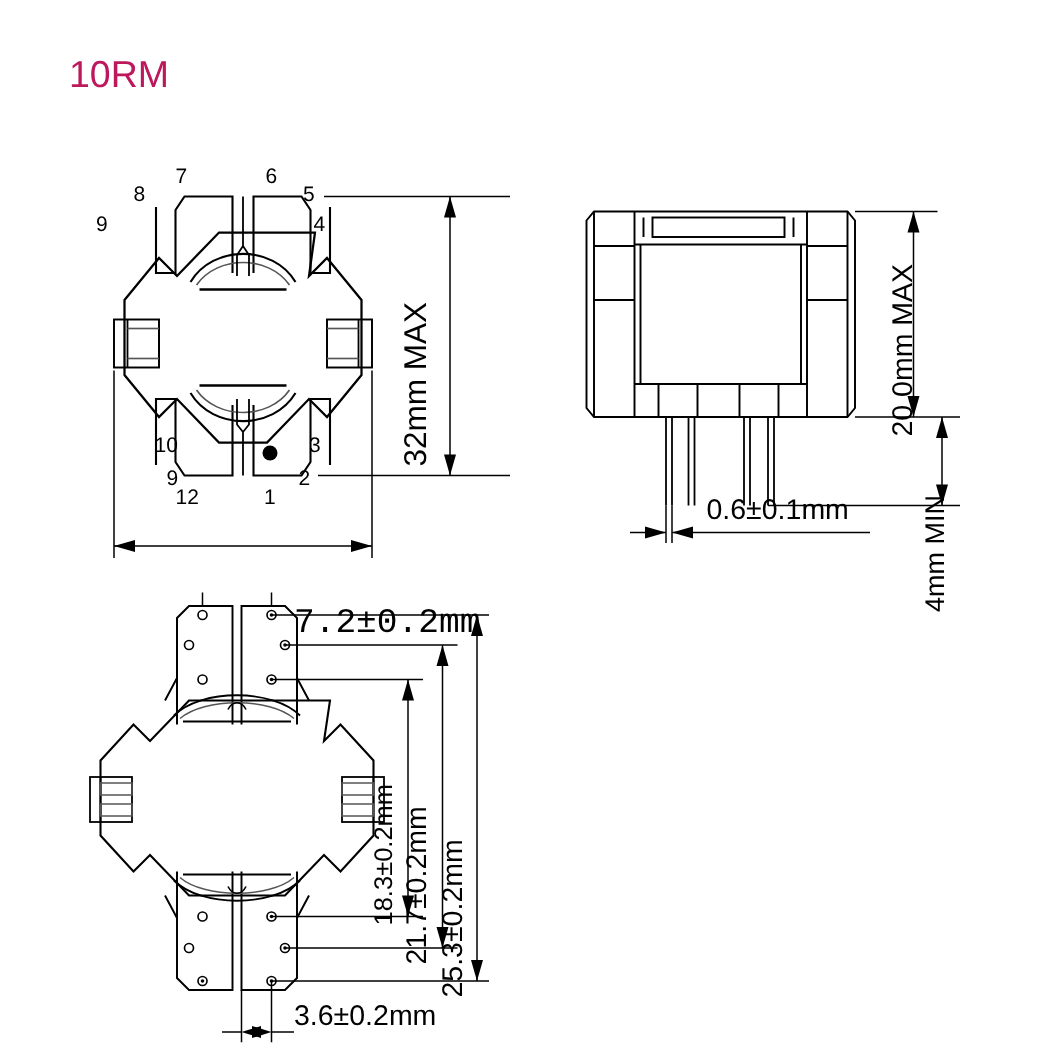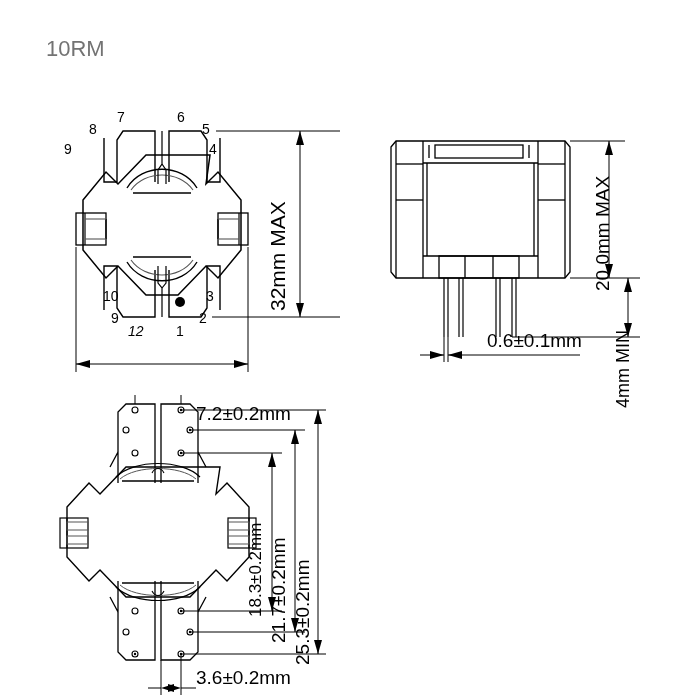--- a/index.html
+++ b/index.html
@@ -17,23 +17,23 @@
   #sheet {
     position: absolute;
     left: 0; top: 0;
     width: 700px;
     height: 700px;
   }
   #title {
     position: absolute;
     left: 46px;
     top: 36px;
-    font-size: 22px;
+    font-size: 25px;
     font-family: "Liberation Sans", sans-serif;
-    color: #737373;
+    color: #be185d;
     letter-spacing: 0px;
     white-space: nowrap;
   }
   .lbl {
     position: absolute;
     font-family: "Liberation Sans", sans-serif;
     color: #000;
     white-space: nowrap;
     line-height: 1;
   }
@@ -122,21 +122,21 @@
   </svg>
 
   <div class="lbl pin" style="left:64px;  top:142px;">9</div>
   <div class="lbl pin" style="left:89px;  top:122px;">8</div>
   <div class="lbl pin" style="left:117px; top:110px;">7</div>
   <div class="lbl pin" style="left:177px; top:110px;">6</div>
   <div class="lbl pin" style="left:202px; top:122px;">5</div>
   <div class="lbl pin" style="left:209px; top:142px;">4</div>
   <div class="lbl pin" style="left:103px; top:289px;">10</div>
   <div class="lbl pin" style="left:111px; top:311px;">9</div>
-  <div class="lbl pin" style="left:128px; top:324px;font-style:italic;">12</div>
+  <div class="lbl pin" style="left:117px; top:324px;">12</div>
   <div class="lbl pin" style="left:176px; top:324px;">1</div>
   <div class="lbl pin" style="left:199px; top:311px;">2</div>
   <div class="lbl pin" style="left:206px; top:289px;">3</div>
 
   <div class="lbl dim rot90" style="left:288px; top:290px; font-size:21px;">32mm MAX</div>
 
   <svg style="position:absolute;left:360px;top:0;" width="340" height="400" viewBox="0 0 340 400">
     <g fill="none" stroke="#000" stroke-width="1.3">
 
       <path d="M 31,147 L 36,141 L 205,141 L 210,147 L 210,272 L 205,278 L 36,278 L 31,272 Z"></path>
@@ -191,21 +191,21 @@
     <polygon points="249,141 245,155 253,155" fill="#000"></polygon>
     <polygon points="249,278 245,264 253,264" fill="#000"></polygon>
     <polygon points="268,278 264,292 272,292" fill="#000"></polygon>
     <polygon points="268,337 264,323 272,323" fill="#000"></polygon>
     <polygon points="84,355 70,351 70,359" fill="#000"></polygon>
     <polygon points="88,355 102,351 102,359" fill="#000"></polygon>
   </svg>
 
   <div class="lbl dim rot90" style="left:612px; top:272px; font-size:19px;">20.0mm MAX</div>
   <div class="lbl dim rot90" style="left:632px; top:390px; font-size:18px;">4mm MIN</div>
-  <div class="lbl dim" style="left:487px; top:331px; font-size:19px;">0.6±0.1mm</div>
+  <div class="lbl dim" style="left:471px; top:331px; font-size:19px;">0.6±0.1mm</div>
 
   <svg style="position:absolute;left:30px;top:395px;" width="330" height="300" viewBox="0 0 330 300">
     <g fill="none" stroke="#000" stroke-width="1.3">
 
       <path d="M 37,112
                L 59,88 L 70,99 L 96,72
                L 160,72 L 190,72 L 186,99 L 197,88
                L 219,112 L 219,162 L 197,186 L 186,175
                L 160,202 L 96,202 L 70,175 L 59,186
                L 37,162 Z" stroke-width="1.4"></path>
@@ -295,19 +295,19 @@
     <g stroke="#000" stroke-width="1" fill="none">
       <path d="M 131,265 L 131,300"></path>
       <path d="M 151,259 L 151,300"></path>
       <path d="M 118,293 L 131,293"></path>
       <path d="M 151,293 L 166,293"></path>
     </g>
     <polygon points="131,293 144,289 144,297" fill="#000"></polygon>
     <polygon points="151,293 138,289 138,297" fill="#000"></polygon>
   </svg>
 
-  <div class="lbl dim" style="left:196px; top:404px; font-size:19px;">7.2±0.2mm</div>
+  <div class="lbl dim" style="left:196px; top:404px; font-size:23px;font-family:Liberation Mono, monospace;">7.2±0.2mm</div>
   <div class="lbl dim" style="left:196px; top:668px; font-size:19px;">3.6±0.2mm</div>
   <div class="lbl dim rot90" style="left:264px; top:600px; font-size:17px;">18.3±0.2mm</div>
   <div class="lbl dim rot90" style="left:288px; top:624px; font-size:19px;">21.7±0.2mm</div>
   <div class="lbl dim rot90" style="left:312px; top:646px; font-size:19px;">25.3±0.2mm</div>
 
 </div>
 
 </body></html>

